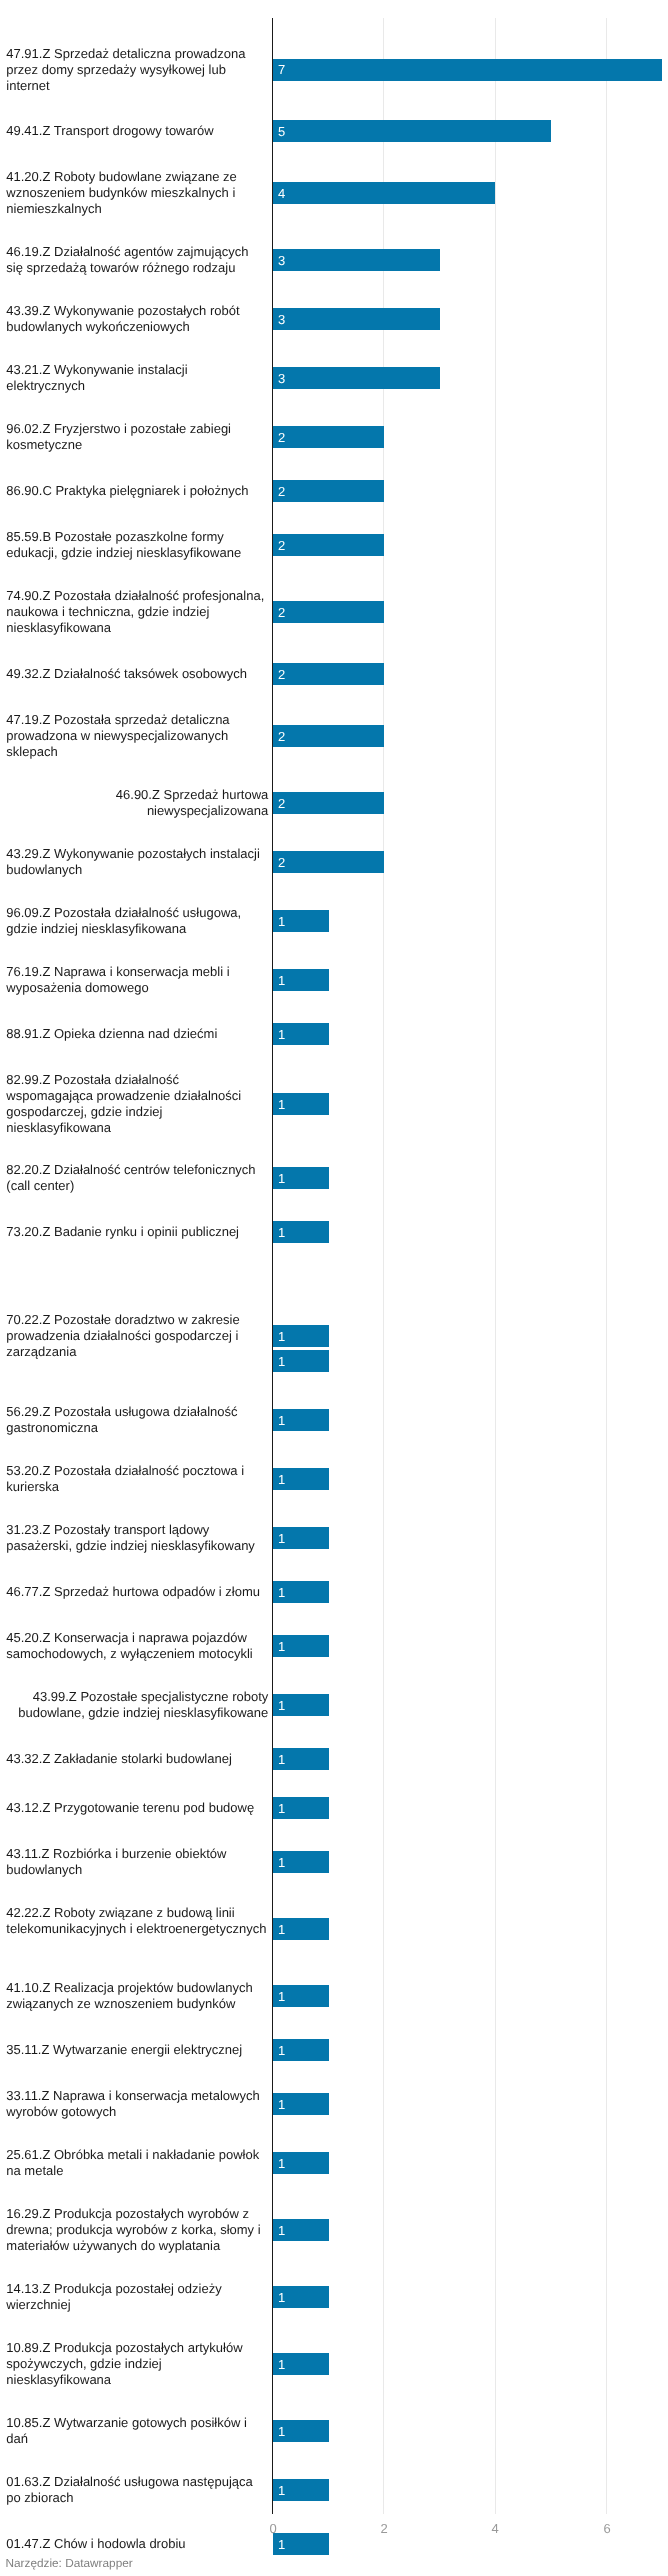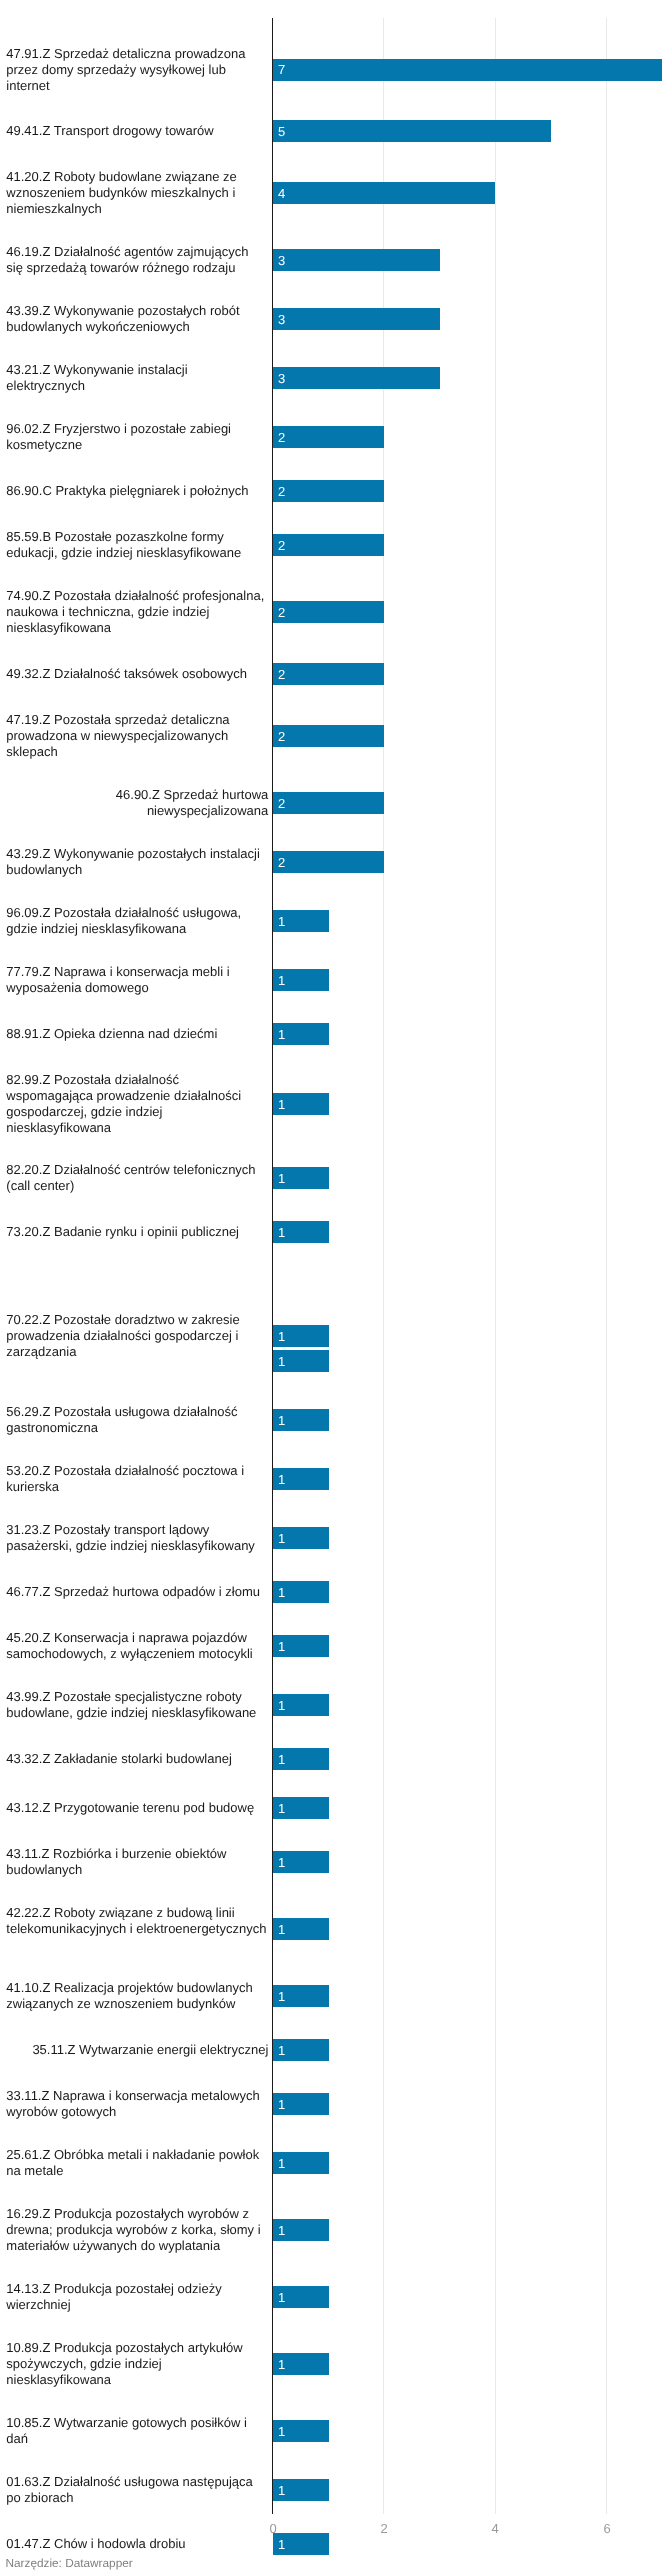--- a/index.html
+++ b/index.html
@@ -118,21 +118,21 @@
       <span class="barval">2</span>
     </div>
   </div>
       <div class="row" style="top: 865px; height: 32px;">
     <div class="label" style="top: 0px;">96.09.Z Pozostała działalność usługowa, gdzie indziej niesklasyfikowana</div>
     <div class="bar" style="left: 273px; width: 56px; top: 5px;">
       <span class="barval">1</span>
     </div>
   </div>
       <div class="row" style="top: 924px; height: 32px;">
-    <div class="label" style="top: 0px;">77.79.Z Naprawa i konserwacja mebli i wyposażenia domowego</div>
+    <div class="label" style="top: 0px;">76.19.Z Naprawa i konserwacja mebli i wyposażenia domowego</div>
     <div class="bar" style="left: 273px; width: 56px; top: 5px;">
       <span class="barval">1</span>
     </div>
   </div>
       <div class="row" style="top: 983px; height: 22px;">
     <div class="label" style="top: 3px;">88.91.Z Opieka dzienna nad dziećmi</div>
     <div class="bar" style="left: 273px; width: 56px; top: 0px;">
       <span class="barval">1</span>
     </div>
   </div>
@@ -189,21 +189,21 @@
       <span class="barval">1</span>
     </div>
   </div>
       <div class="row" style="top: 1590px; height: 32px;">
     <div class="label" style="top: 0px;">45.20.Z Konserwacja i naprawa pojazdów samochodowych, z wyłączeniem motocykli</div>
     <div class="bar" style="left: 273px; width: 56px; top: 5px;">
       <span class="barval">1</span>
     </div>
   </div>
       <div class="row" style="top: 1649px; height: 32px;">
-    <div class="label" style="top: 0px;">43.99.Z Pozostałe specjalistyczne roboty budowlane, gdzie indziej niesklasyfikowane</div>
+    <div class="label" style="top: 0px; text-align: right;">43.99.Z Pozostałe specjalistyczne roboty budowlane, gdzie indziej niesklasyfikowane</div>
     <div class="bar" style="left: 273px; width: 56px; top: 5px;">
       <span class="barval">1</span>
     </div>
   </div>
       <div class="row" style="top: 1708px; height: 22px;">
     <div class="label" style="top: 3px;">43.32.Z Zakładanie stolarki budowlanej</div>
     <div class="bar" style="left: 273px; width: 56px; top: 0px;">
       <span class="barval">1</span>
     </div>
   </div>
@@ -225,21 +225,21 @@
       <span class="barval">1</span>
     </div>
   </div>
       <div class="row" style="top: 1940px; height: 32px;">
     <div class="label" style="top: 0px;">41.10.Z Realizacja projektów budowlanych związanych ze wznoszeniem budynków</div>
     <div class="bar" style="left: 273px; width: 56px; top: 5px;">
       <span class="barval">1</span>
     </div>
   </div>
       <div class="row" style="top: 1999px; height: 22px;">
-    <div class="label" style="top: 3px; text-align: right;">35.11.Z Wytwarzanie energii elektrycznej</div>
+    <div class="label" style="top: 3px;">35.11.Z Wytwarzanie energii elektrycznej</div>
     <div class="bar" style="left: 273px; width: 56px; top: 0px;">
       <span class="barval">1</span>
     </div>
   </div>
       <div class="row" style="top: 2048px; height: 32px;">
     <div class="label" style="top: 0px;">33.11.Z Naprawa i konserwacja metalowych wyrobów gotowych</div>
     <div class="bar" style="left: 273px; width: 56px; top: 5px;">
       <span class="barval">1</span>
     </div>
   </div>

